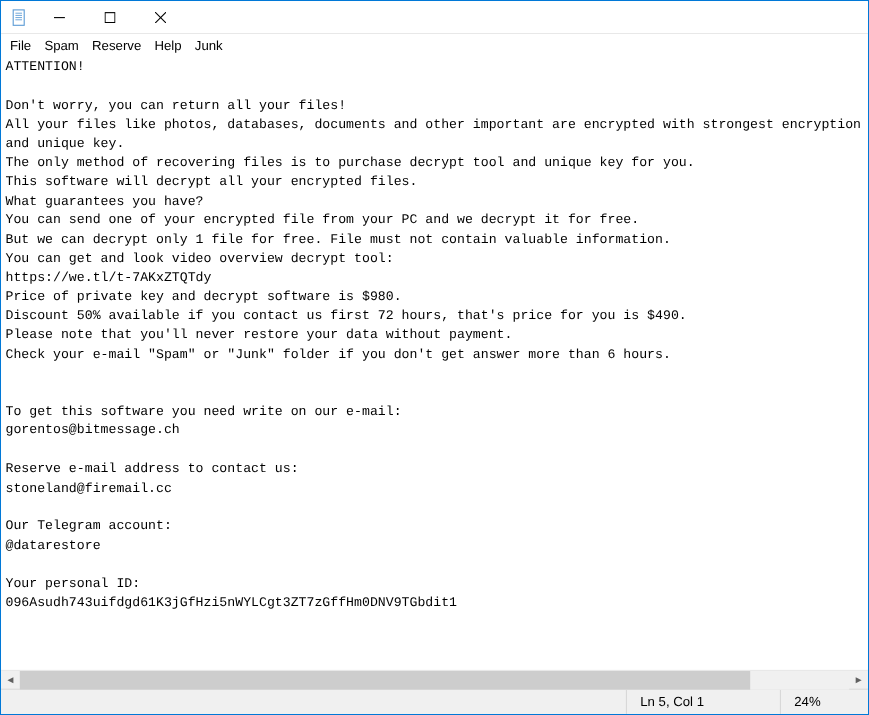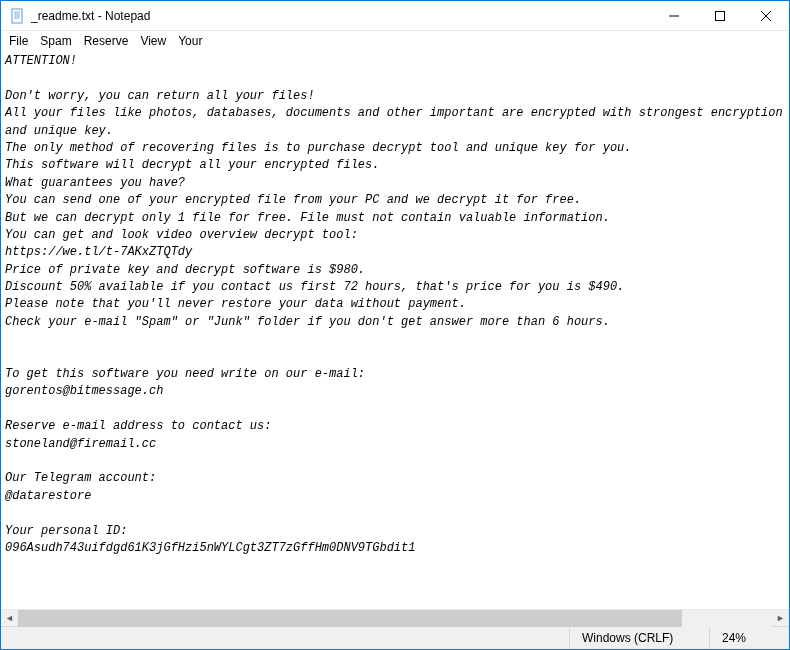--- a/index.html
+++ b/index.html
@@ -64,21 +64,20 @@
       font-family: Consolas, "Courier New", monospace;
       font-size: 12px;
       line-height: 1.45;
       color: #000;
       padding: 2px 4px;
       white-space: pre-wrap;
       word-wrap: break-word;
       height: 558px;
       overflow: hidden;
       background: #fff;
-      font-style: italic;
     }
     .scrollbar-h {
       height: 17px;
       background: #f0f0f0;
       display: flex;
       align-items: center;
       border-top: 1px solid #e8e8e8;
     }
     .scrollbar-arrow {
       width: 17px;
@@ -130,21 +129,20 @@
 <div class="titlebar">
   <span class="titlebar-icon">
     <svg width="16" height="16" viewBox="0 0 16 16">
       <rect x="3" y="1" width="10" height="14" fill="#fff" stroke="#5b9bd5" stroke-width="1"></rect>
       <line x1="5" y1="4" x2="11" y2="4" stroke="#5b9bd5" stroke-width="0.8"></line>
       <line x1="5" y1="6" x2="11" y2="6" stroke="#5b9bd5" stroke-width="0.8"></line>
       <line x1="5" y1="8" x2="11" y2="8" stroke="#5b9bd5" stroke-width="0.8"></line>
       <line x1="5" y1="10" x2="11" y2="10" stroke="#5b9bd5" stroke-width="0.8"></line>
     </svg>
   </span>
-  <span class="titlebar-title">_readme.txt - Notepad</span>
   <div class="window-controls">
     <div class="window-control">
       <svg width="10" height="10">
           <line x1="0" y1="5" x2="10" y2="5" stroke="#000" stroke-width="1"></line>
         </svg>
     </div>
     <div class="window-control">
       <svg width="10" height="10">
           <rect x="0.5" y="0.5" width="9" height="9" fill="none" stroke="#000" stroke-width="1"></rect>
         </svg>
@@ -155,22 +153,22 @@
           <line x1="10" y1="0" x2="0" y2="10" stroke="#000" stroke-width="1"></line>
         </svg>
     </div>
   </div>
 </div>
 
 <div class="menubar">
   <span class="menu-item">File</span>
   <span class="menu-item">Spam</span>
   <span class="menu-item">Reserve</span>
-  <span class="menu-item">View</span>
-  <span class="menu-item">Your</span>
+  <span class="menu-item">Help</span>
+  <span class="menu-item">Junk</span>
 </div>
 
 <div class="content">ATTENTION!
 
 Don't worry, you can return all your files!
 All your files like photos, databases, documents and other important are encrypted with strongest encryption and unique key.
 The only method of recovering files is to purchase decrypt tool and unique key for you.
 This software will decrypt all your encrypted files.
 What guarantees you have?
 You can send one of your encrypted file from your PC and we decrypt it for free.
@@ -198,15 +196,15 @@
 <div class="scrollbar-h">
   <div class="scrollbar-arrow">◄</div>
   <div class="scrollbar-track">
     <div class="scrollbar-thumb"></div>
   </div>
   <div class="scrollbar-arrow">►</div>
 </div>
 
 <div class="statusbar">
   <div class="status-spacer"></div>
-  <div class="status-cell wide">Windows (CRLF)</div>
+  <div class="status-cell wide">Ln 5, Col 1</div>
   <div class="status-cell">24%</div>
 </div>
 
 </body></html>

